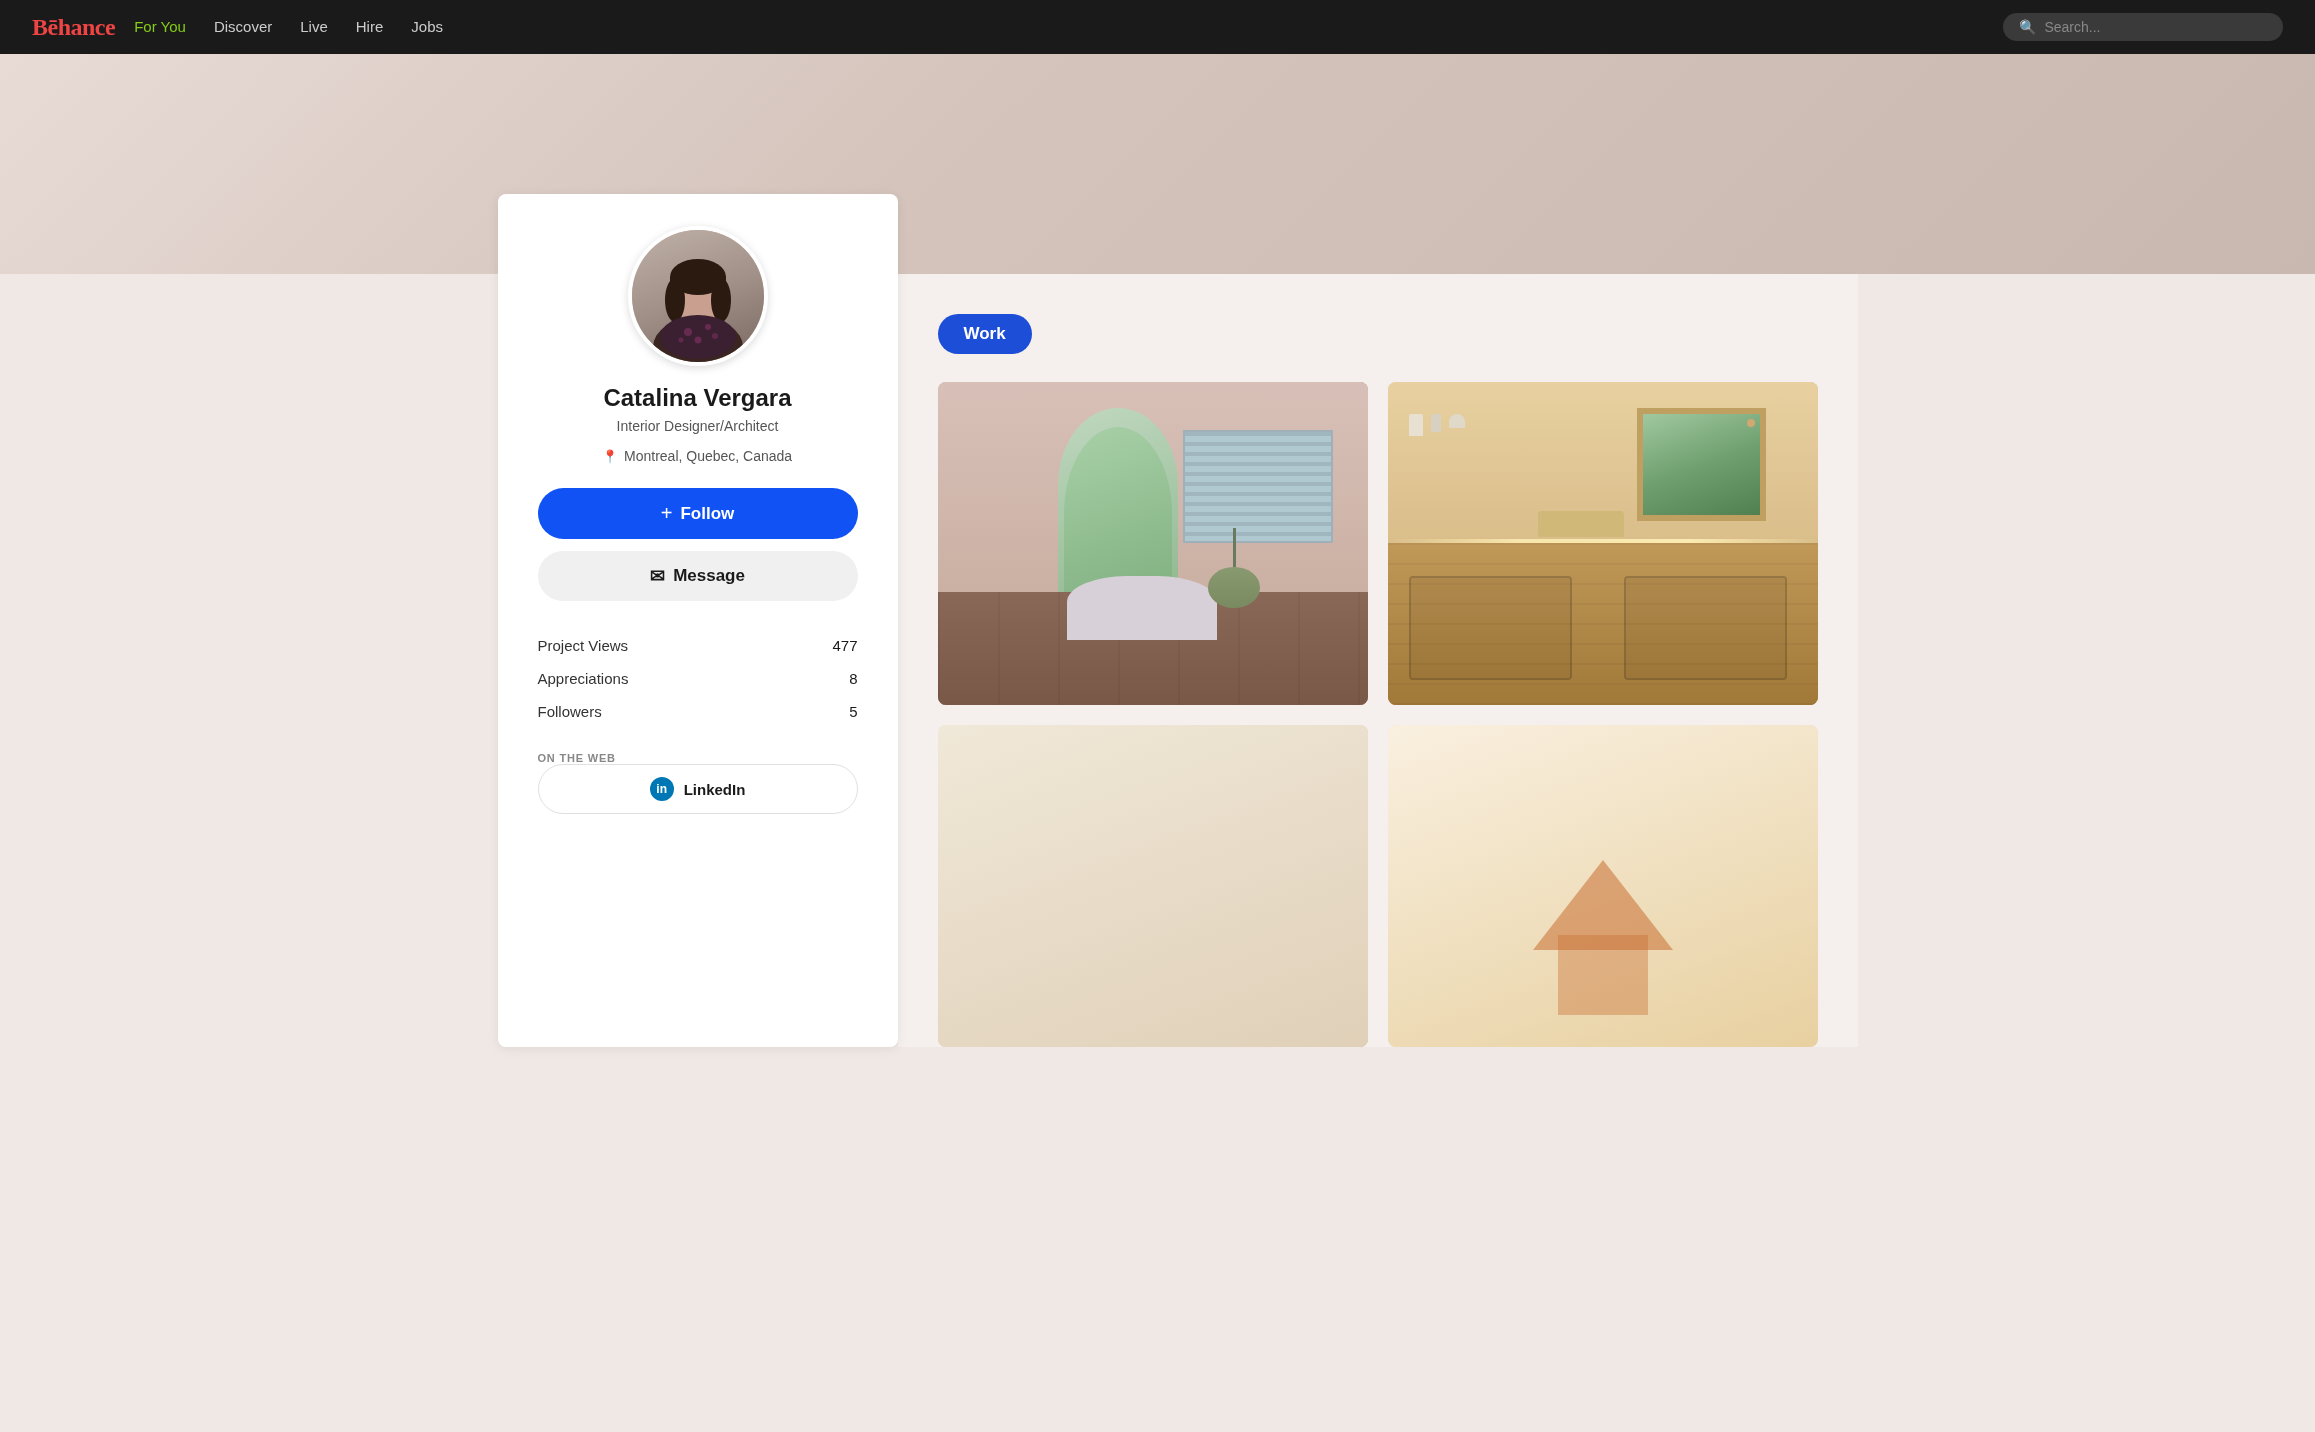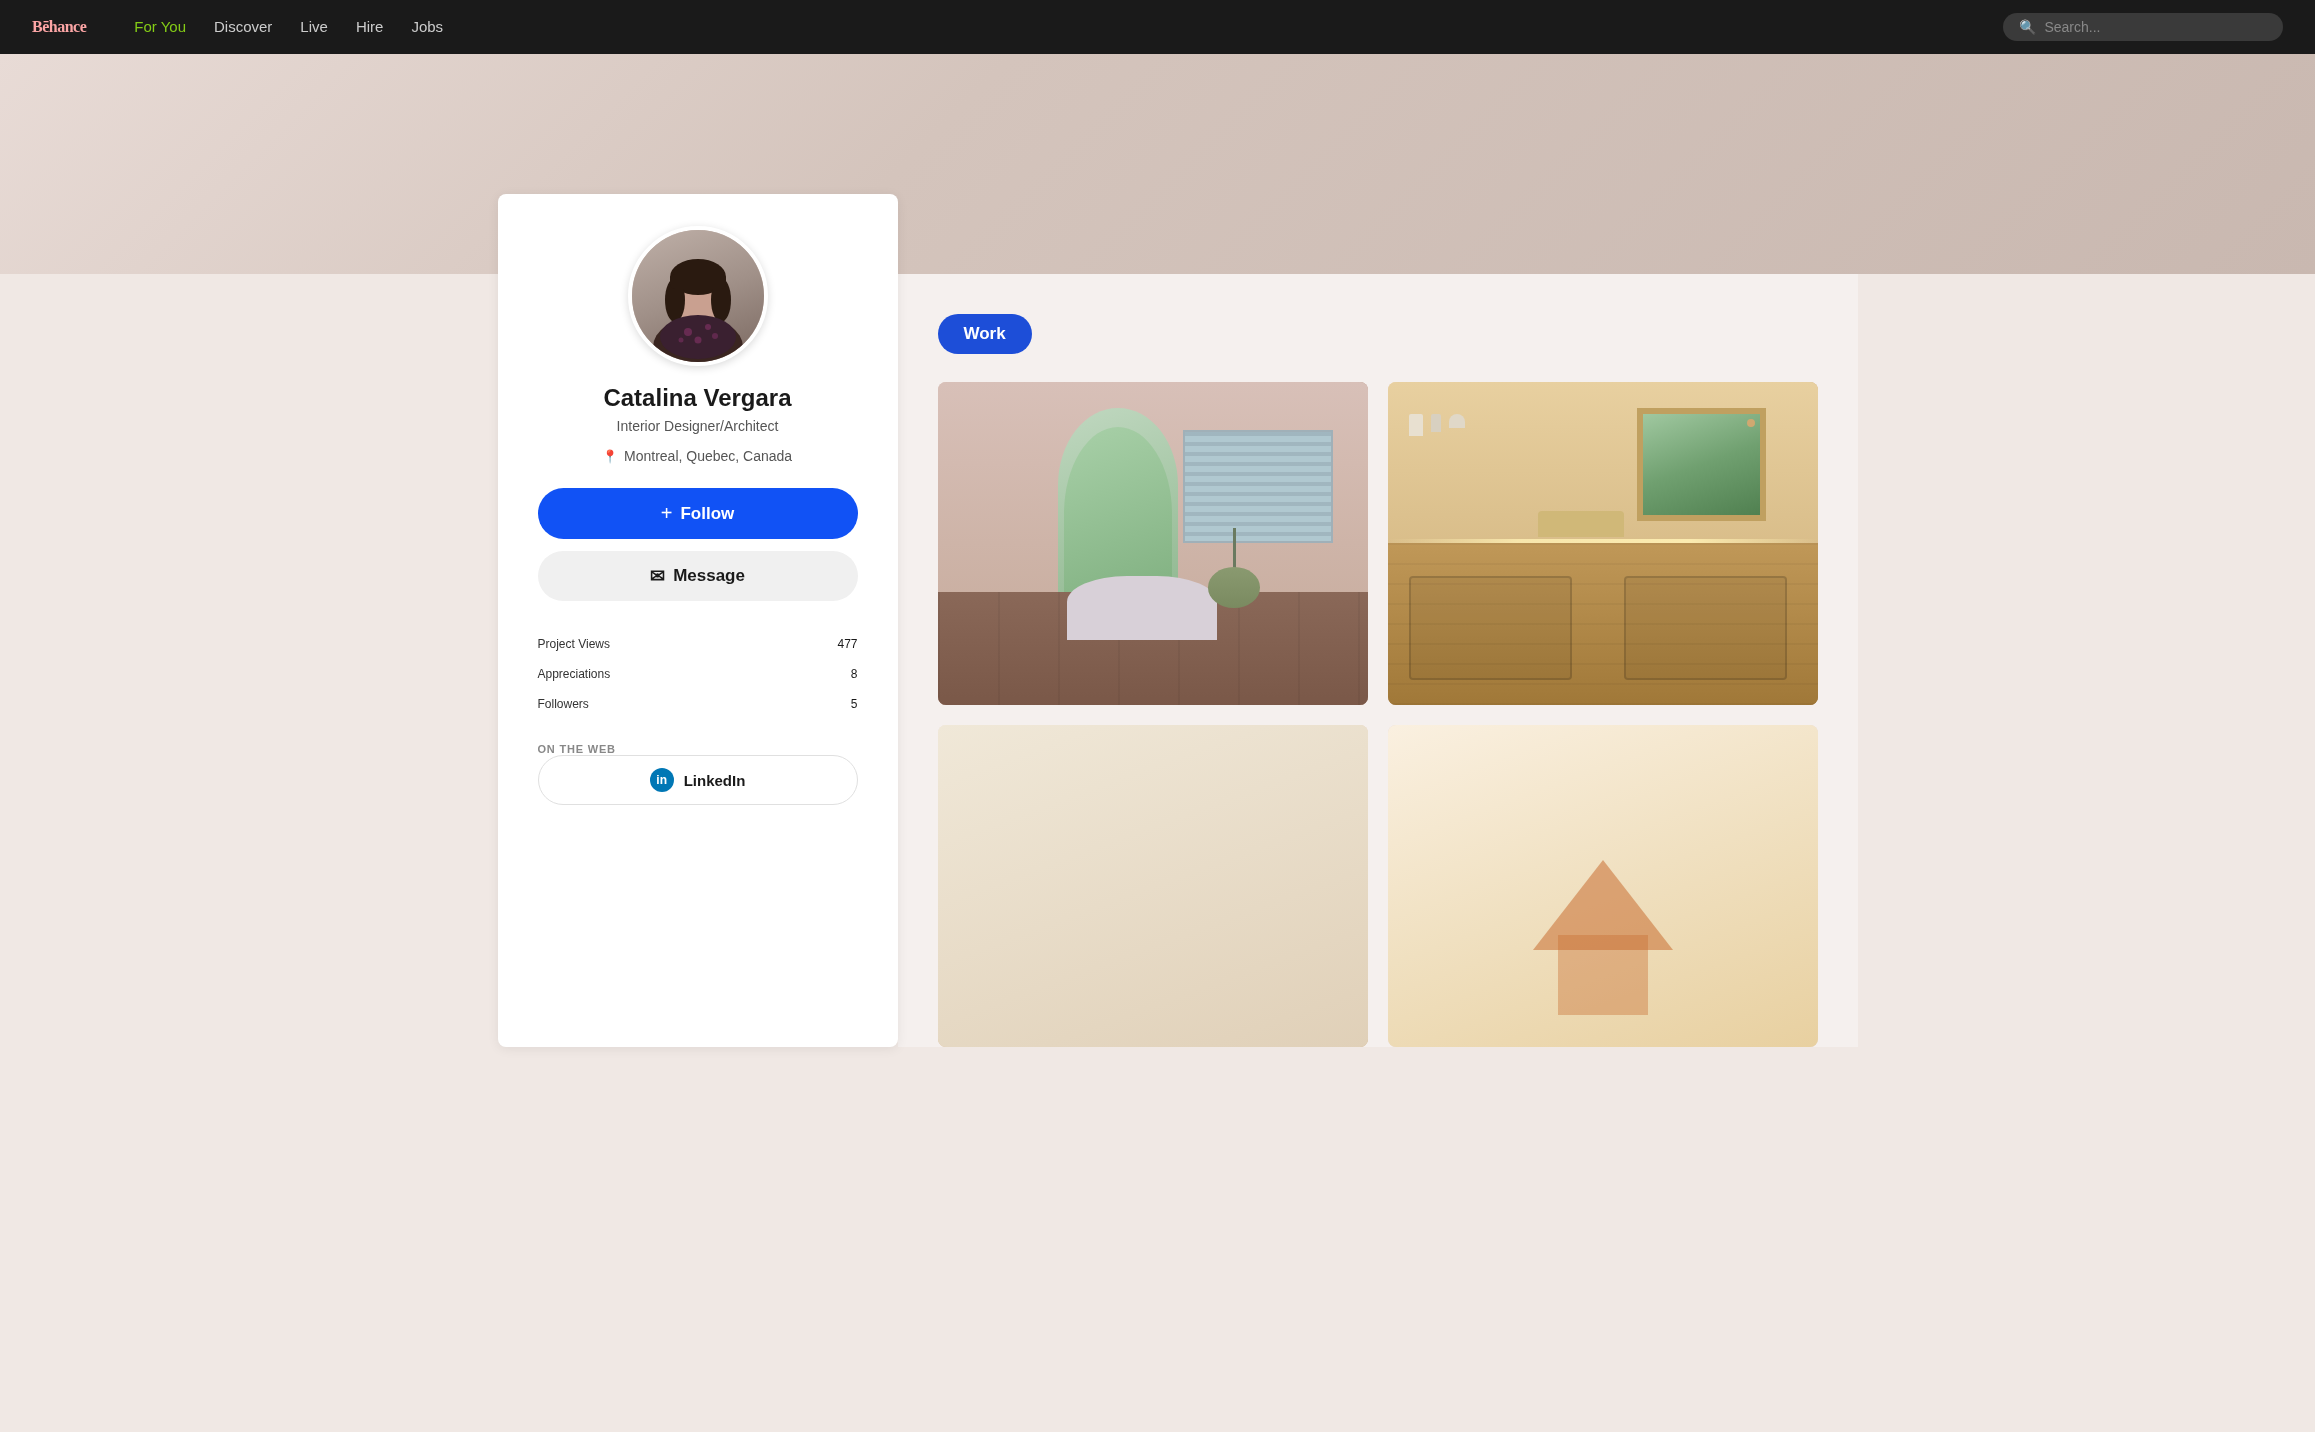--- a/index.html
+++ b/index.html
@@ -10,25 +10,25 @@
       background: #1a1a1a;
       display: flex;
       align-items: center;
       padding: 0 32px;
       height: 54px;
       position: fixed;
       top: 0; left: 0; right: 0;
       z-index: 100;
     }
     .navbar-logo {
-      font-size: 16px;
+      font-size: 24px;
       font-weight: 700;
-      color: #fca5a5;
+      color: #ef4444;
       letter-spacing: -0.5px;
-      margin-right: 48px;
+      margin-right: 19px;
       font-family: Georgia, serif;
     }
     .navbar-logo span { font-style: normal; }
     .nav-links {
       display: flex;
       gap: 28px;
       list-style: none;
     }
     .nav-links li a {
       color: #ccc;
@@ -172,21 +172,21 @@
 
     .stats-section {
       width: 100%;
       margin-top: 28px;
     }
     .stat-row {
       display: flex;
       justify-content: space-between;
       align-items: center;
       padding: 8px 0;
-      font-size: 12px;
+      font-size: 15px;
       color: #333;
     }
     .stat-value { font-weight: 500; color: #1a1a1a; }
 
     .on-web-label {
       width: 100%;
       margin-top: 24px;
       font-size: 11px;
       font-weight: 700;
       color: #888;

